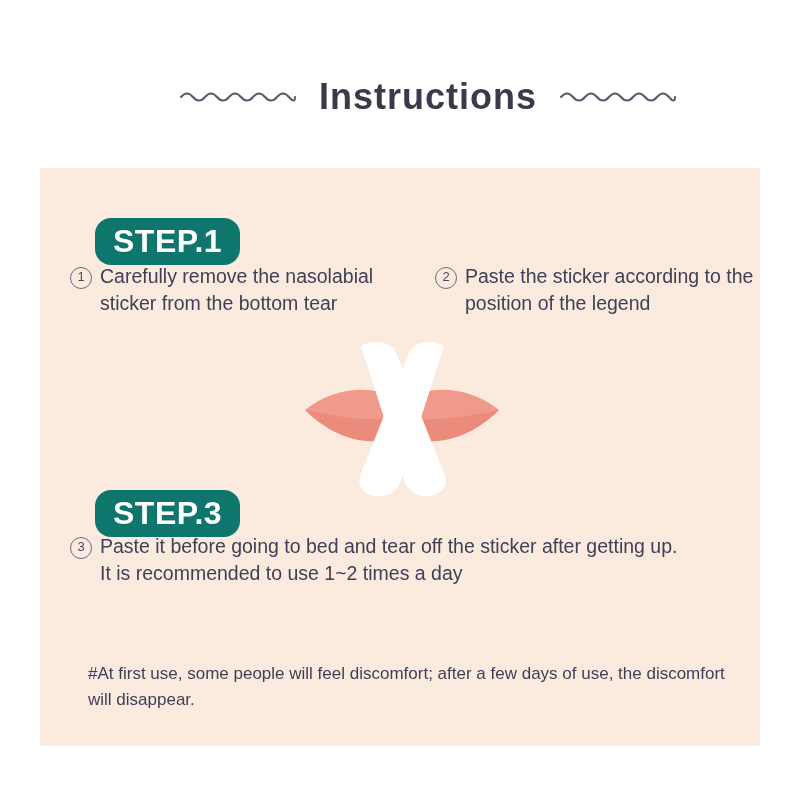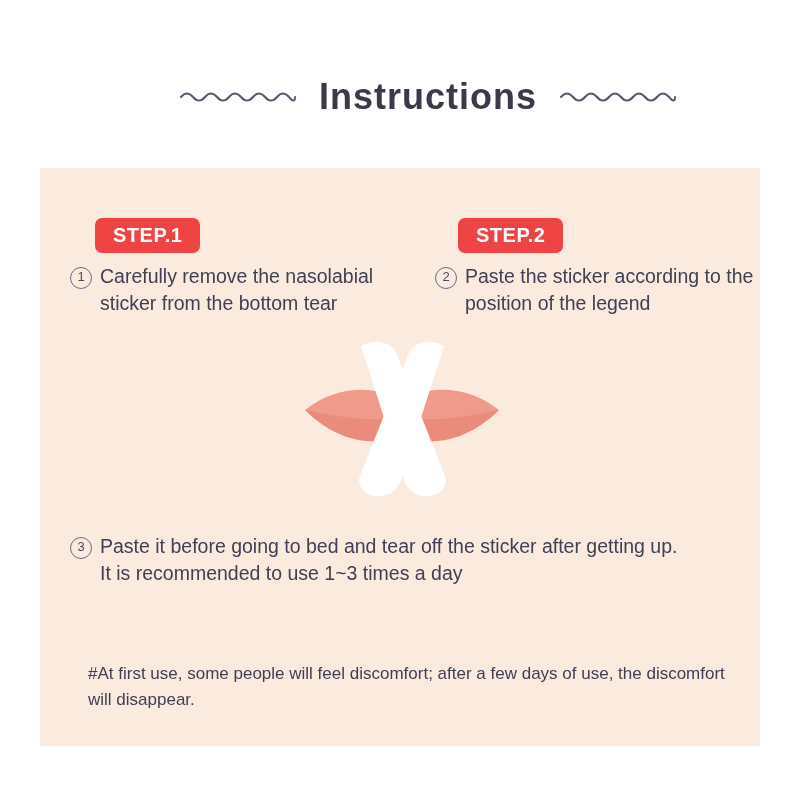--- a/index.html
+++ b/index.html
@@ -52,25 +52,25 @@
     left: 40px;
     top: 168px;
     width: 720px;
     height: 578px;
     background: #fbeade;
   }
 
   
   .step-badge {
     position: absolute;
-    background: #ef4444;
+    background: #0f766e;
     color: #ffffff;
-    font-size: 20px;
+    font-size: 32px;
     font-weight: bold;
-    border-radius: 7px;
+    border-radius: 16px;
     padding: 7px 18px 8px 18px;
     letter-spacing: 0.5px;
     line-height: 1;
     white-space: nowrap;
   }
 
   #step1-badge { left: 55px;  top: 50px; }
   #step2-badge { left: 418px; top: 50px; }
   #step3-badge { left: 55px;  top: 322px; }
 
@@ -149,21 +149,20 @@
   </div>
 
   <div class="panel">
 
     <div class="step-badge" id="step1-badge">STEP.1</div>
     <div class="step-text" id="step1-text">
       <div class="num-circle">1</div>
       <div class="step-body">Carefully remove the nasolabial sticker from the bottom tear</div>
     </div>
 
-    <div class="step-badge" id="step2-badge">STEP.2</div>
     <div class="step-text" id="step2-text">
       <div class="num-circle">2</div>
       <div class="step-body">Paste the sticker according to the position of the legend</div>
     </div>
 
     <div class="illustration">
       <svg width="215" height="175" viewBox="0 0 215 175">
 
         <path d="M10,72 C40,48 78,46 107,62 C136,46 174,48 204,72
                  C176,100 138,112 107,96 C76,112 38,100 10,72 Z" fill="#ef9a8b"></path>
@@ -172,21 +171,22 @@
 
         <g fill="#ffffff">
           <path d="M66,8 C76,2 92,2 100,12 L150,138 C154,150 142,160 128,158
                    C118,157 112,150 109,142 Z"></path>
           <path d="M149,8 C139,2 123,2 115,12 L65,138 C61,150 73,160 87,158
                    C97,157 103,150 106,142 Z"></path>
         </g>
       </svg>
     </div>
 
+    <div class="step-badge" id="step3-badge">STEP.3</div>
     <div class="step-text" id="step3-text">
       <div class="num-circle">3</div>
-      <div class="step-body">Paste it before going to bed and tear off the sticker after getting up. It is recommended to use 1~3 times a day</div>
+      <div class="step-body">Paste it before going to bed and tear off the sticker after getting up. It is recommended to use 1~2 times a day</div>
     </div>
 
     <div class="footnote">#At first use, some people will feel discomfort; after a few days of use, the discomfort will disappear.</div>
 
   </div>
 </div>
 
 </body></html>

